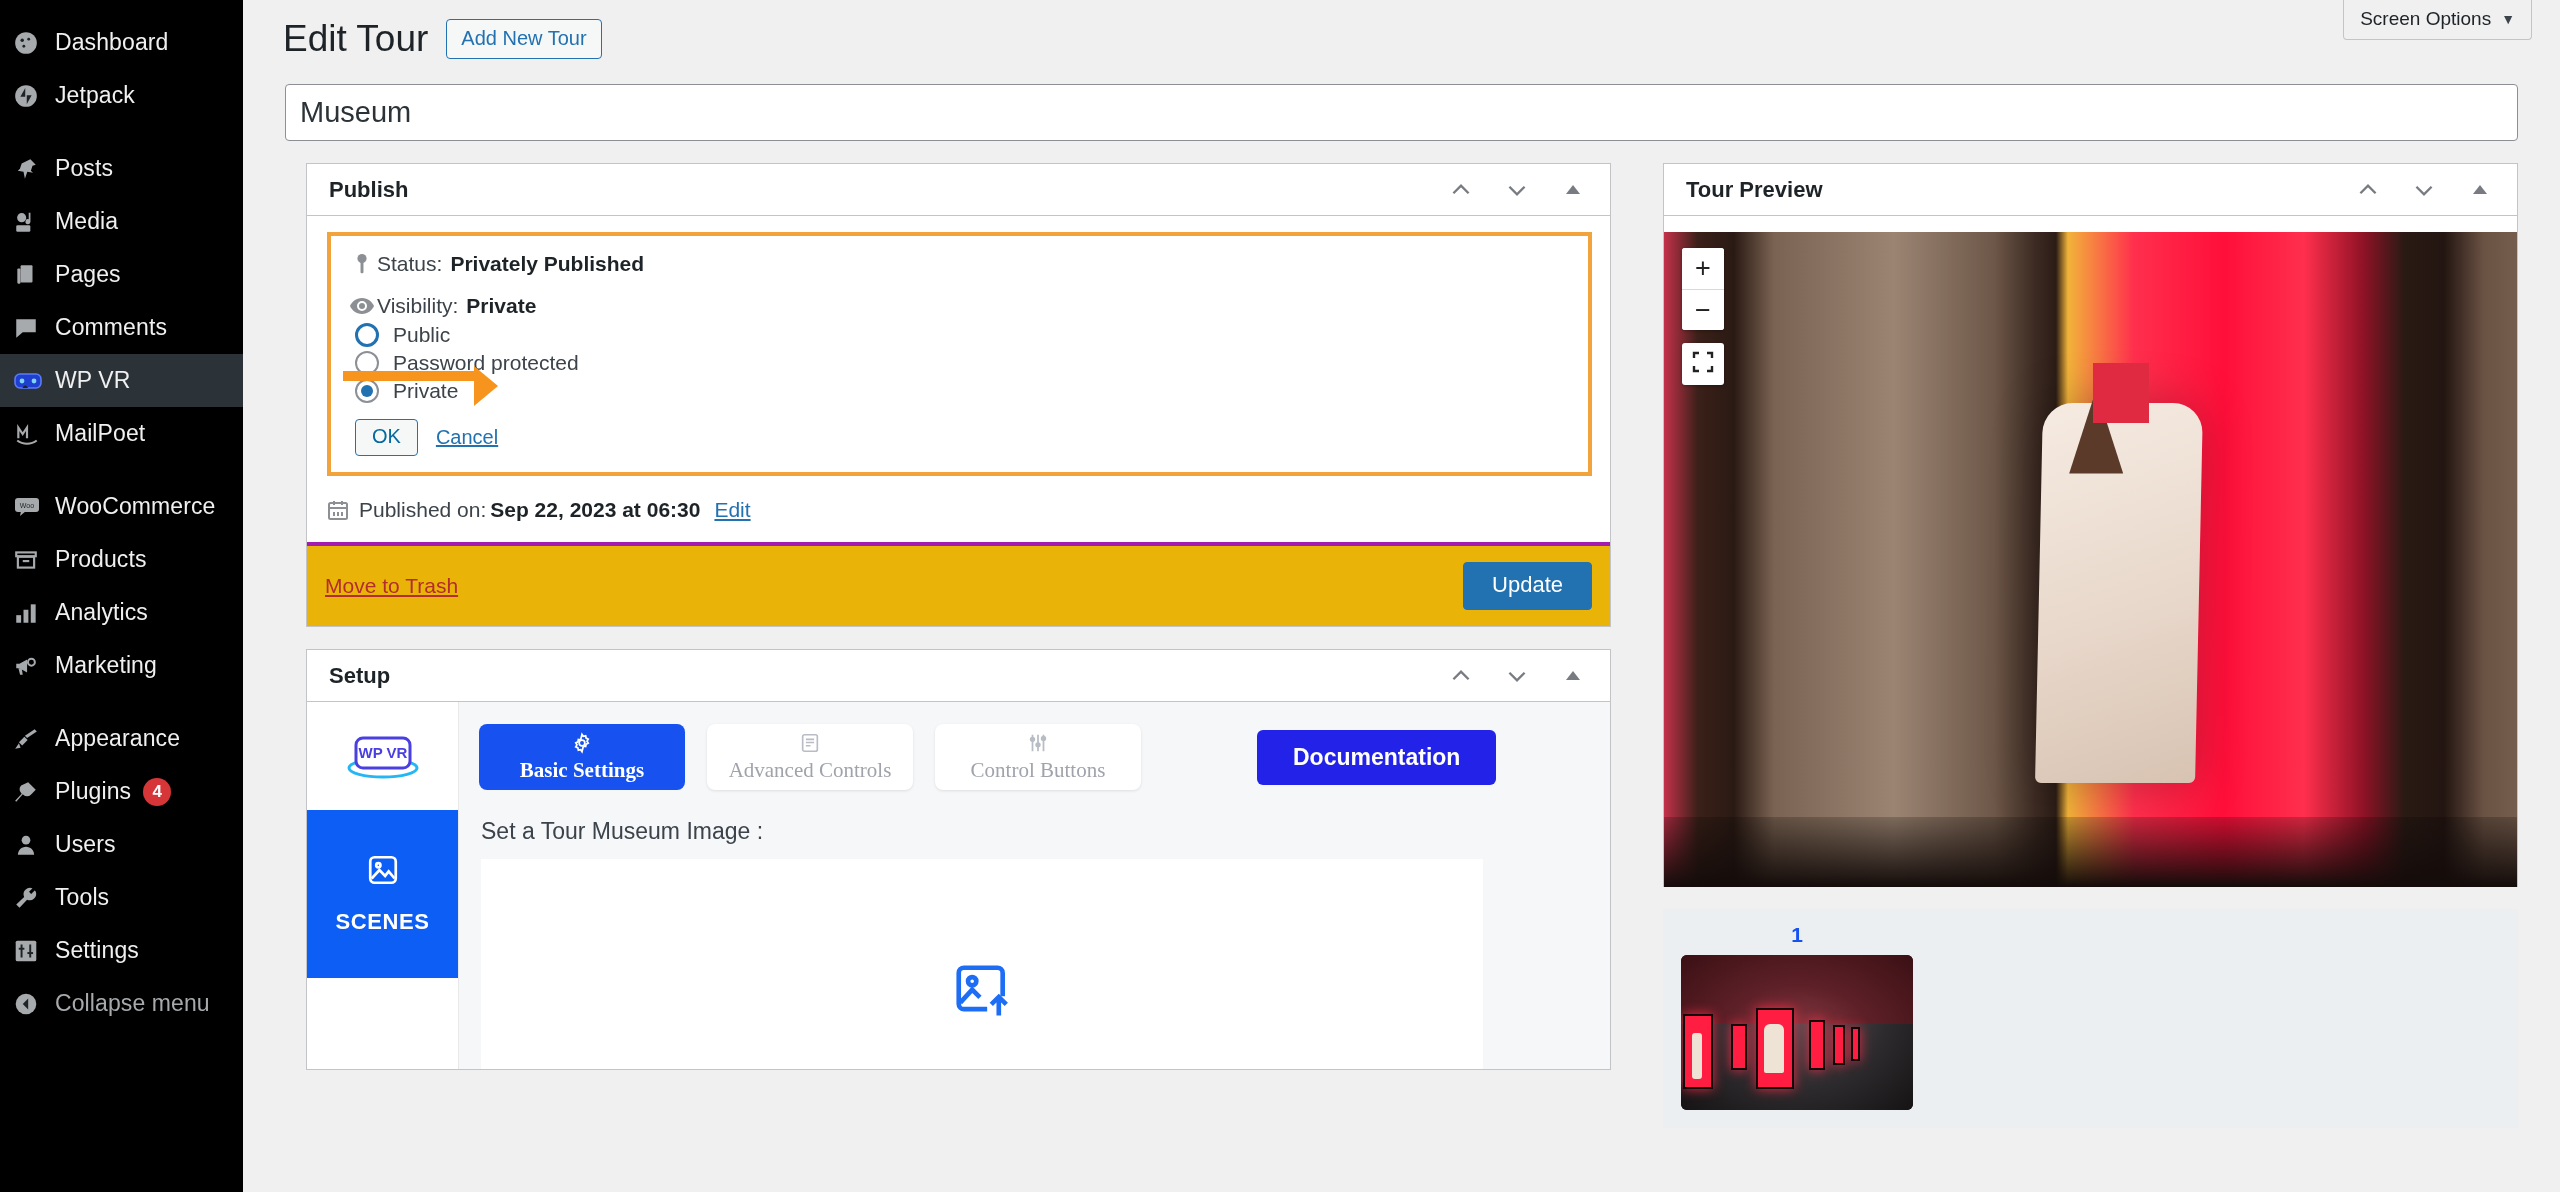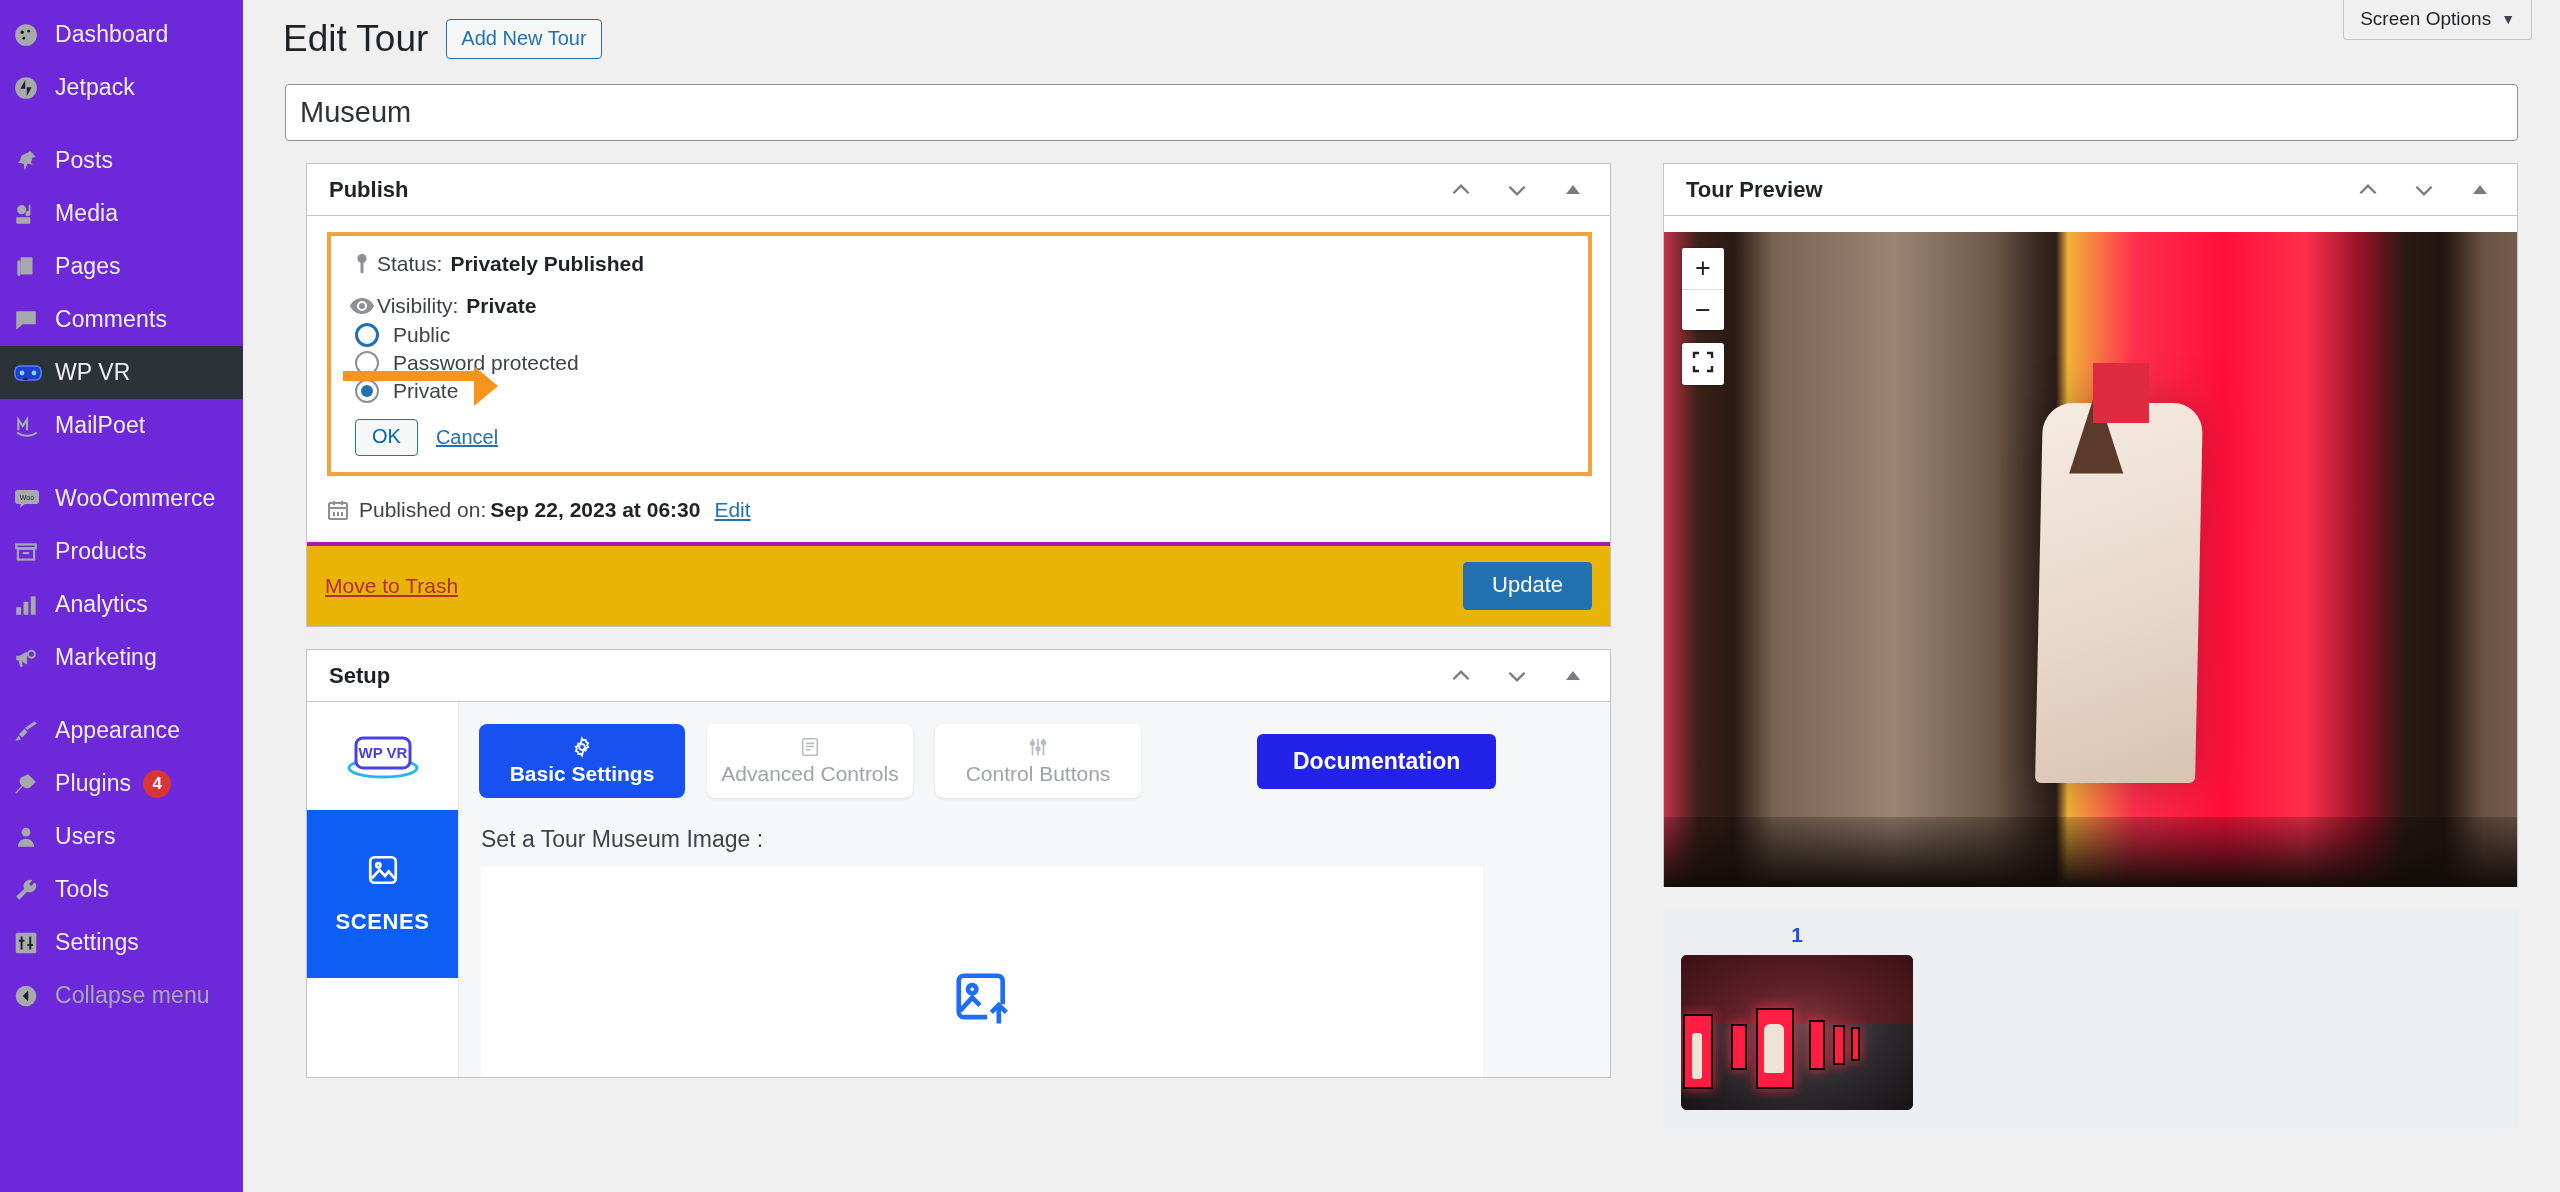--- a/index.html
+++ b/index.html
@@ -8,23 +8,23 @@
     overflow: hidden;
     background: #f0f0f1;
     font-family: "Liberation Sans", "DejaVu Sans", sans-serif;
     -webkit-font-smoothing: antialiased;
   }
   .app { display: flex; width: 2560px; height: 1192px; }
 
   
   .sidebar {
     width: 243px; min-width: 243px;
-    background: #6d28d9;
+    background: #000000;
     color: #f0f0f1;
-    padding-top: 8px;
+    padding-top: 16px;
     position: relative;
     z-index: 5;
   }
   .menu-item {
     display: flex; align-items: center;
     height: 53px;
     padding-left: 13px;
     color: #f0f0f1;
     font-size: 23px;
     cursor: pointer;
@@ -226,29 +226,30 @@
     gap: 18px;
     cursor: pointer;
   }
   .scenes-tab .st-label { font-size: 22px; font-weight: 700; letter-spacing: .6px; }
   .setup-right { flex: 1; background: #f6f7f9; }
   .tabs-row {
     display: flex; align-items: center; gap: 22px;
     padding: 22px 0 22px 20px;
   }
   .tab-card {
-    width: 206px; height: 74px;
+    width: 206px; height: 66px;
     border-radius: 8px;
     background: #fff;
     box-shadow: 0 1px 3px rgba(0,0,0,.10);
     display: flex; flex-direction: column; align-items: center; justify-content: center;
     gap: 4px;
     color: #a0a3ab;
     font-size: 21px;
     cursor: pointer;
+    font-family: Liberation Serif, serif;
   }
   .tab-card.active { background: #1752f0; color: #fff; font-weight: 700; box-shadow: none;}
   .tab-card .tc-icon { height: 22px; display: flex; align-items: center; }
   .doc-btn {
     margin-left: 94px;
     background: #2222e8; color: #fff;
     border: none; border-radius: 6px;
     font-size: 23px; font-weight: 700;
     padding: 14px 36px;
     cursor: pointer;

